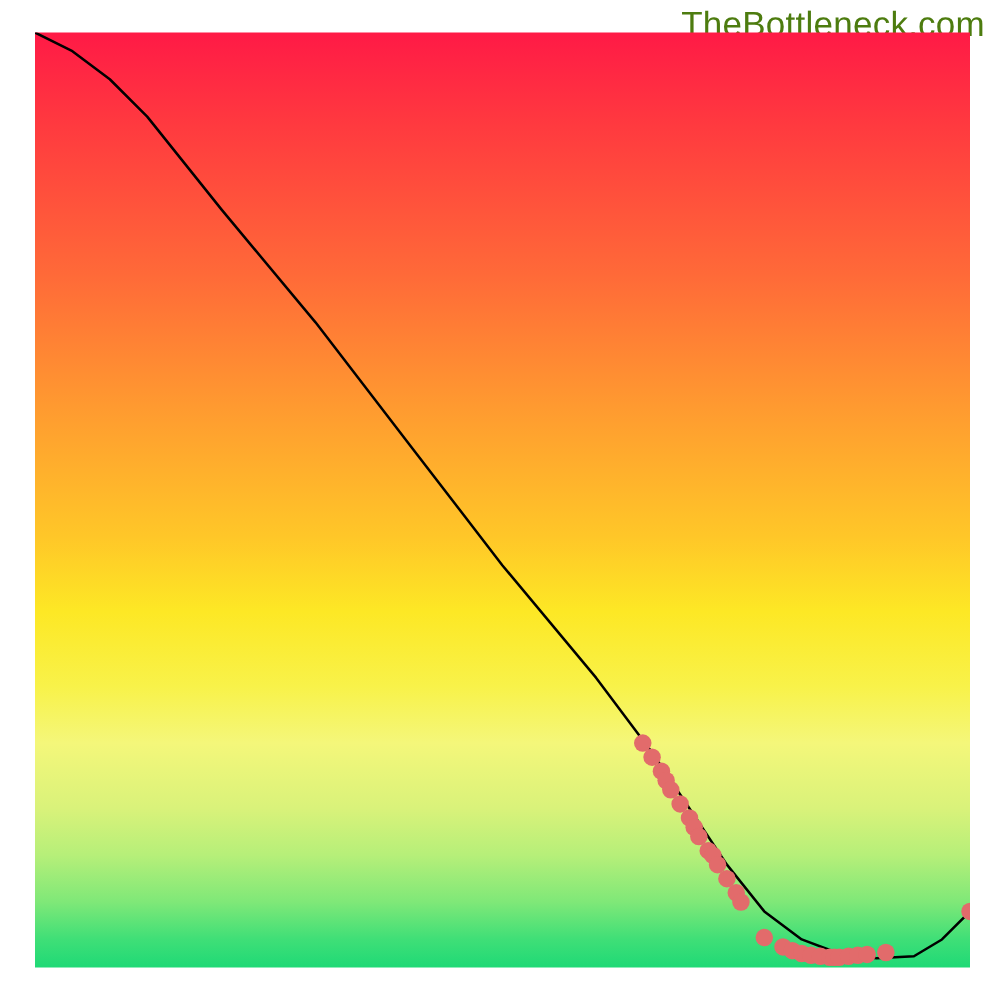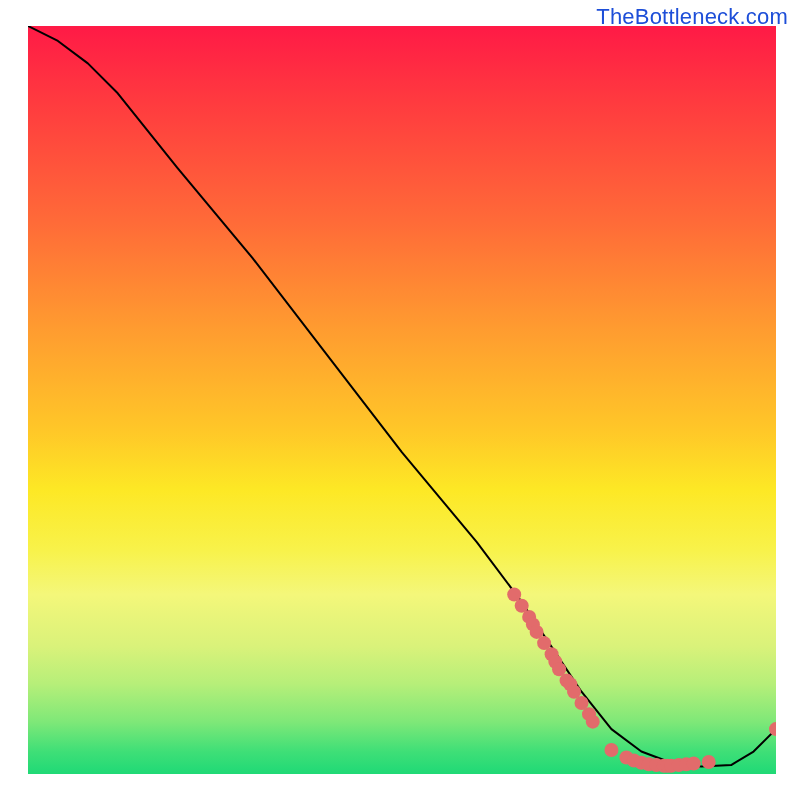--- a/index.html
+++ b/index.html
@@ -13,22 +13,22 @@
   }
   .wrap {
     position: relative;
     width: 800px;
     height: 800px;
   }
   .watermark {
     position: absolute;
     top: 4px;
     right: 12px;
-    color: #1d4ed8;
-    font-size: 22px;
+    color: #4d7c0f;
+    font-size: 28px;
     font-weight: 400;
     letter-spacing: 0.2px;
   }
   .plot {
     position: absolute;
     left: 28px;
     top: 26px;
     width: 748px;
     height: 748px;
   }

